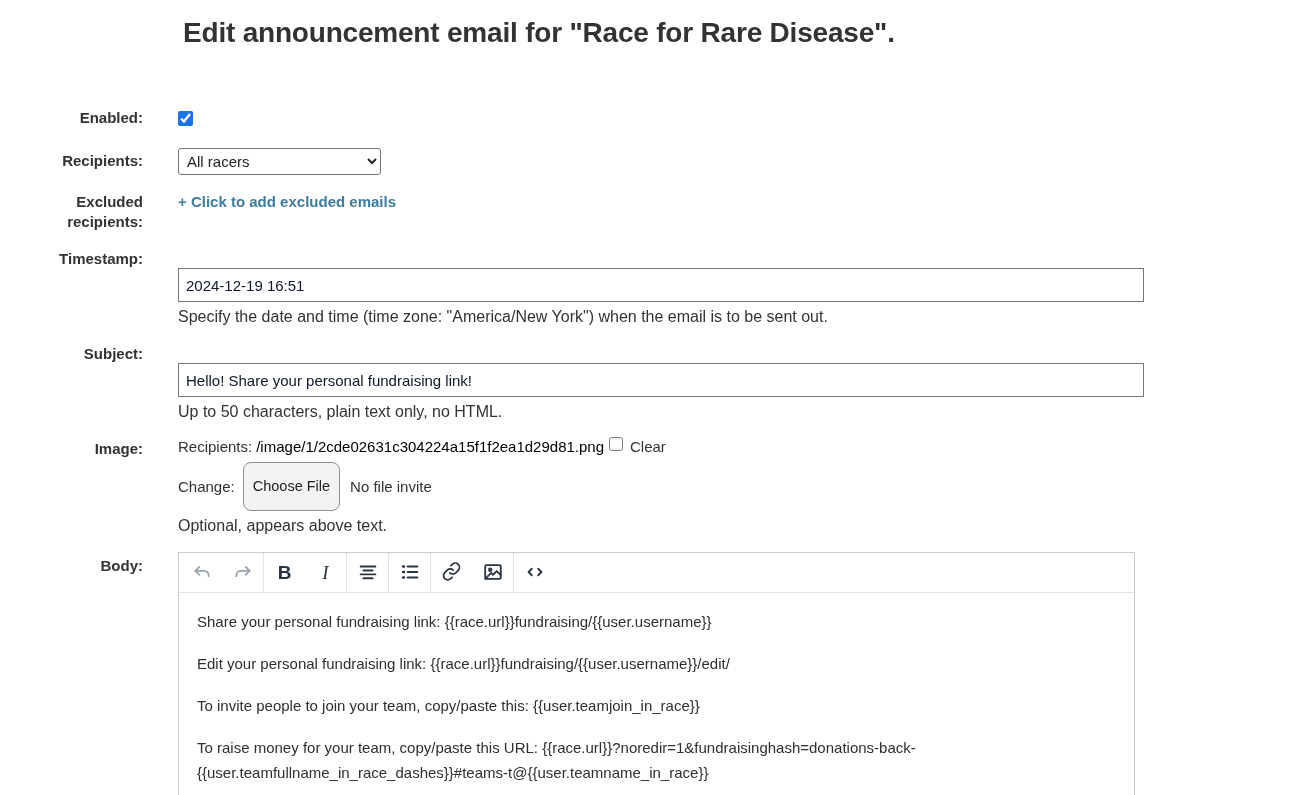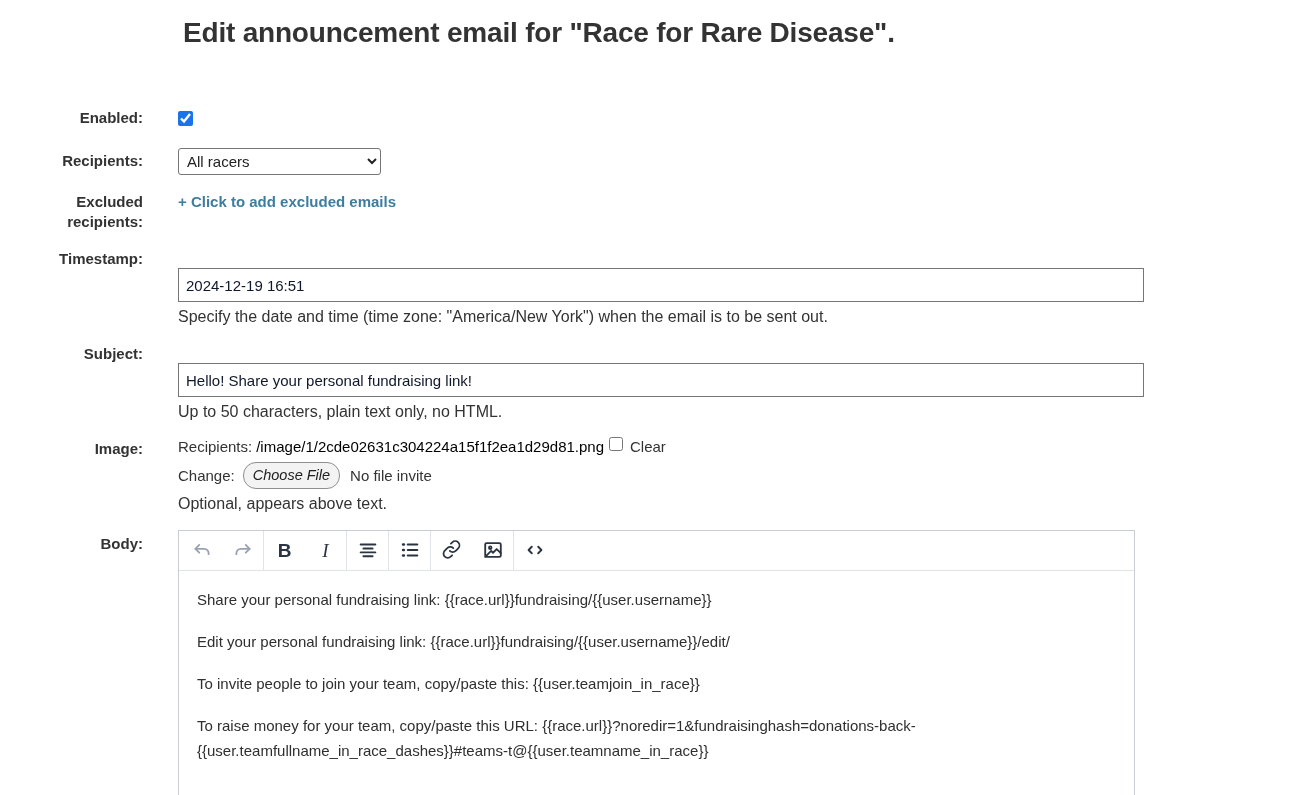--- a/index.html
+++ b/index.html
@@ -96,26 +96,25 @@
     margin-left: 4px;
   }
   .clear-wrap { display: inline-flex; margin-left: 5px; gap: 7px; }
   .clear-wrap input[type="checkbox"] { margin-top: 1px; width: 14px; height: 14px; }
   .choose-file-btn {
     display: inline-block;
     margin-left: 8px;
     margin-right: 10px;
     border: 1px solid #8f8f8f;
     background: #f3f3f3;
-    border-radius: 13px;
+    border-radius: 8px;
     font-size: 14.5px;
     color: #222;
-    padding: 2px 9px;
+    padding: 13px 9px;
     cursor: default;
-    font-style: italic;
   }
   .row-body .form-label { padding-top: 4px; }
 
   .editor {
     width: 957px;
     border: 1px solid #c9ccd1;
     background: #fff;
   }
   .editor-toolbar {
     display: flex;

